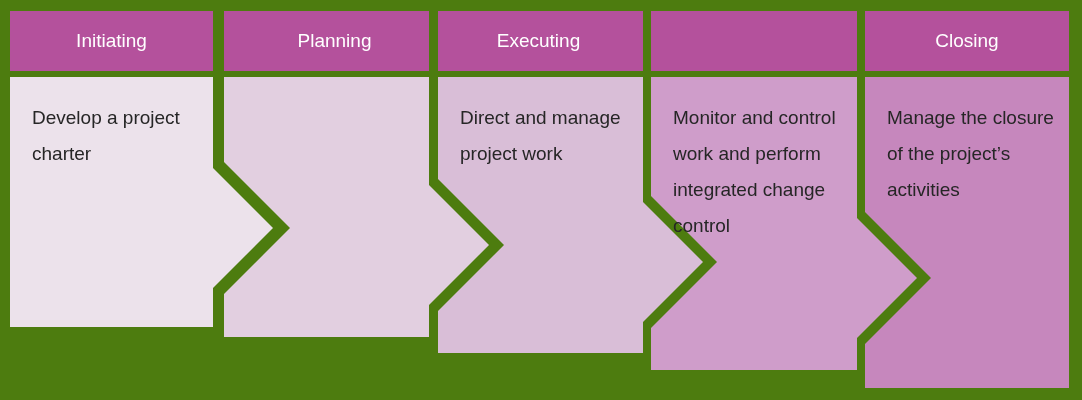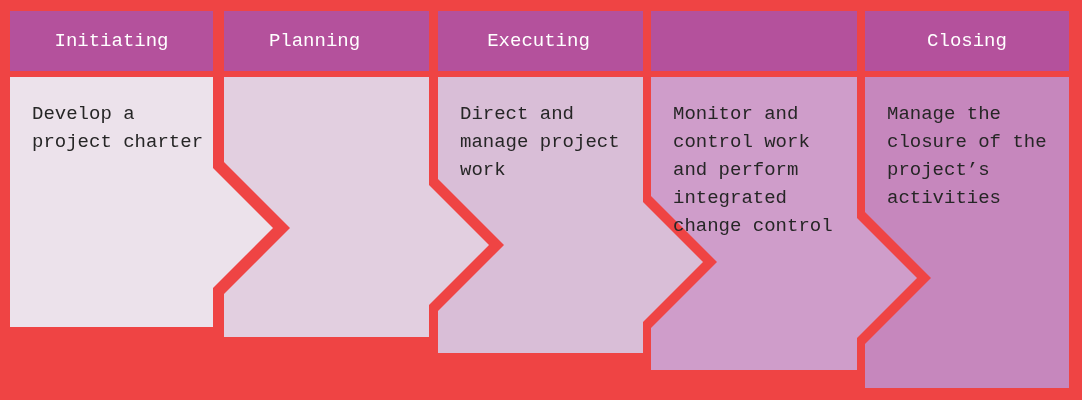--- a/index.html
+++ b/index.html
@@ -4,22 +4,22 @@
 <style>
   html, body {
     margin: 0;
     padding: 0;
     background: #000;
   }
   .canvas {
     position: relative;
     width: 1082px;
     height: 400px;
-    background: #ef4444;
-    font-family: Liberation Mono, monospace;
+    background: #4d7c0f;
+    font-family: Liberation Sans, sans-serif;
     overflow: hidden;
   }
   .canvas svg {
     position: absolute;
     left: 0;
     top: 0;
   }
   .header-label {
     position: absolute;
     top: 11px;
@@ -32,21 +32,21 @@
     font-size: 19px;
     line-height: 22px;
     padding: 0 25px;
     box-sizing: border-box;
   }
   .body-text {
     position: absolute;
     top: 100px;
     width: 174px;
     font-size: 19px;
-    line-height: 28px;
+    line-height: 36px;
     color: #262626;
   }
 </style>
 </head>
 <body>
 
 <div class="canvas">
 
   <svg width="1082" height="400" viewBox="0 0 1082 400">
 
@@ -57,21 +57,21 @@
     <polygon points="865,77 1069,77 1069,388 865,388 865,344 931,278 865,212" fill="#c687bd"></polygon>
 
     <rect x="10" y="11" width="203" height="60" fill="#b4519c"></rect>
     <rect x="224" y="11" width="205" height="60" fill="#b4519c"></rect>
     <rect x="438" y="11" width="205" height="60" fill="#b4519c"></rect>
     <rect x="651" y="11" width="206" height="60" fill="#b4519c"></rect>
     <rect x="865" y="11" width="204" height="60" fill="#b4519c"></rect>
   </svg>
 
   <div class="header-label" style="left:10px;width:203px">Initiating</div>
-  <div class="header-label" style="left:212px;width:205px">Planning</div>
+  <div class="header-label" style="left:232px;width:205px">Planning</div>
   <div class="header-label" style="left:438px;width:201px">Executing</div>
   <div class="header-label" style="left:865px;width:204px">Closing</div>
 
   <div class="body-text" style="left:32px">Develop a project charter</div>
   <div class="body-text" style="left:460px">Direct and manage project work</div>
   <div class="body-text" style="left:673px">Monitor and control work and perform integrated change control</div>
   <div class="body-text" style="left:887px">Manage the closure of the project’s activities</div>
 
 </div>
 

